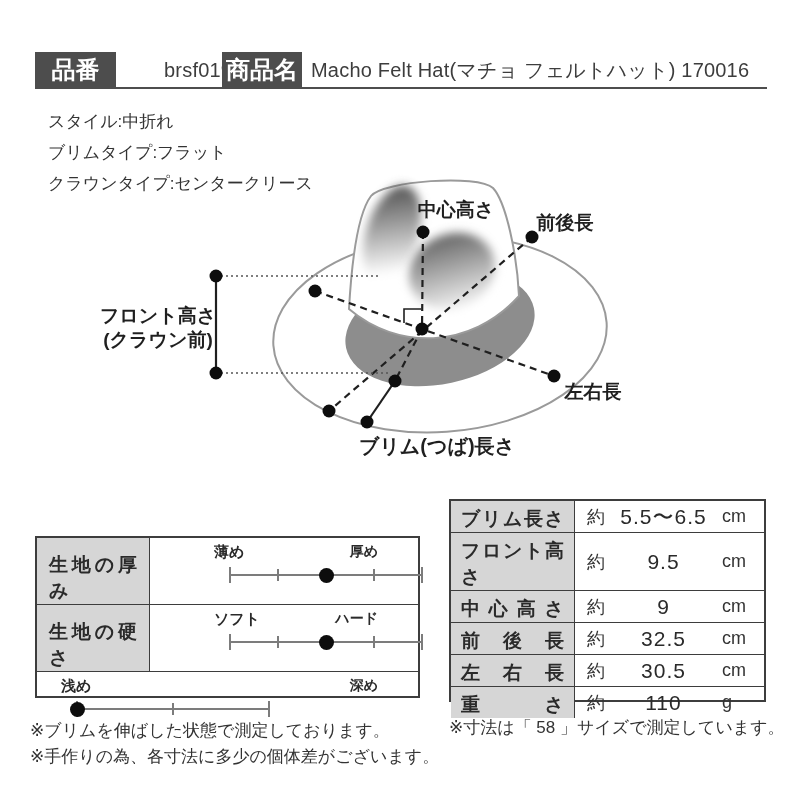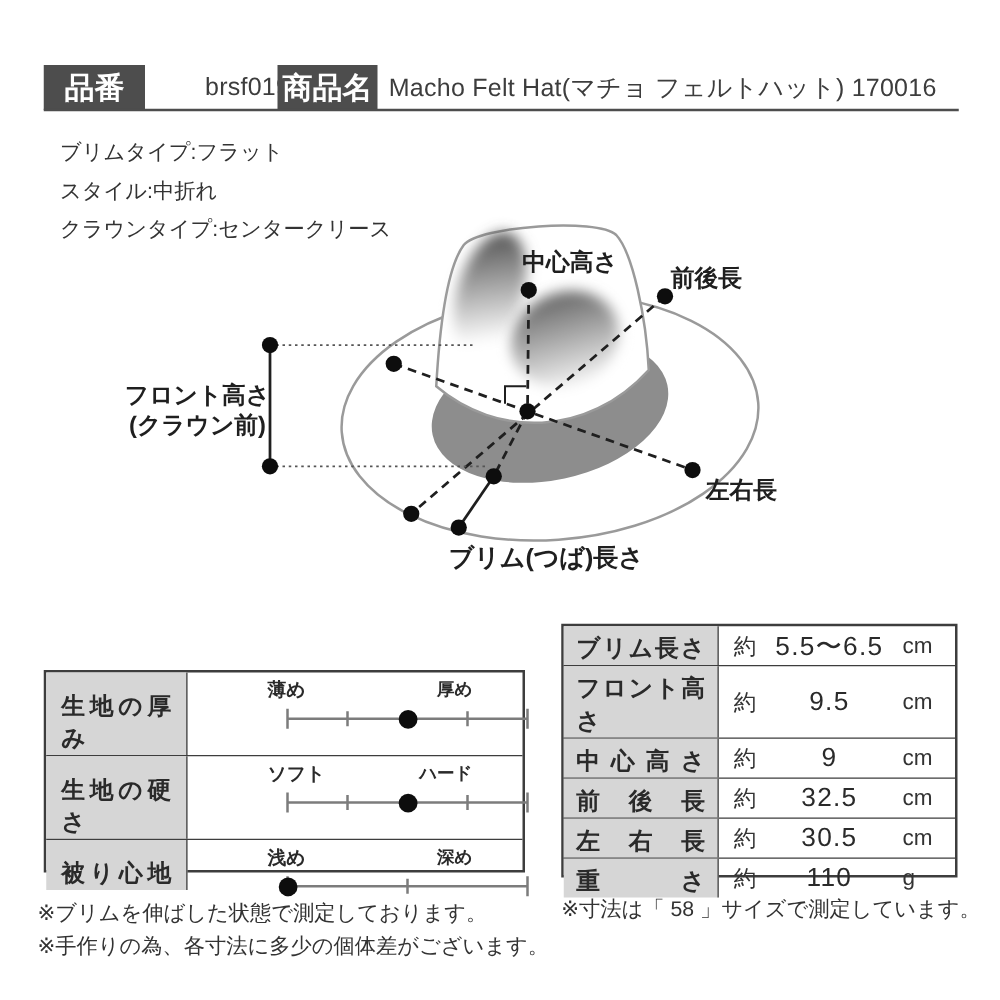--- a/index.html
+++ b/index.html
@@ -132,22 +132,22 @@
     </g>
   </svg>
 
   <div class="tag" id="tag-no">品番</div>
   <div class="hdr-text" id="product-no">brsf019</div>
   <div class="tag" id="tag-name">商品名</div>
   <div class="hdr-text" id="product-name">Macho Felt Hat(マチョ フェルトハット) 170016</div>
   <div id="header-rule"></div>
 
   <div id="spec-lines">
+    <div>スタイル:中折れ</div>
     <div>ブリムタイプ:フラット</div>
-    <div>スタイル:中折れ</div>
     <div>クラウンタイプ:センタークリース</div>
   </div>
 
   <div id="feel-table">
     <div class="ft-row">
       <div class="ft-label">生地の厚み</div>
       <div class="ft-slider">
         <span class="sl-min">薄め</span>
         <span class="sl-max">厚め</span>
       <div class="sl-track"></div>
@@ -167,21 +167,20 @@
       <div class="sl-track"></div>
           <div class="sl-tick end" style="left: 39px;"></div>
           <div class="sl-tick" style="left: 87px;"></div>
           <div class="sl-tick" style="left: 135px;"></div>
           <div class="sl-tick" style="left: 183px;"></div>
           <div class="sl-tick end" style="left: 231px;"></div>
           <div class="sl-dot" style="left: 128.5px;"></div>
         </div>
     </div>
     <div class="ft-row">
-      <div class="ft-label">被り心地</div>
       <div class="ft-slider">
         <span class="sl-min">浅め</span>
         <span class="sl-max">深め</span>
       <div class="sl-track"></div>
           <div class="sl-tick end" style="left: 39px;"></div>
           <div class="sl-tick" style="left: 135px;"></div>
           <div class="sl-tick end" style="left: 231px;"></div>
           <div class="sl-dot" style="left: 32.5px;"></div>
         </div>
     </div>

